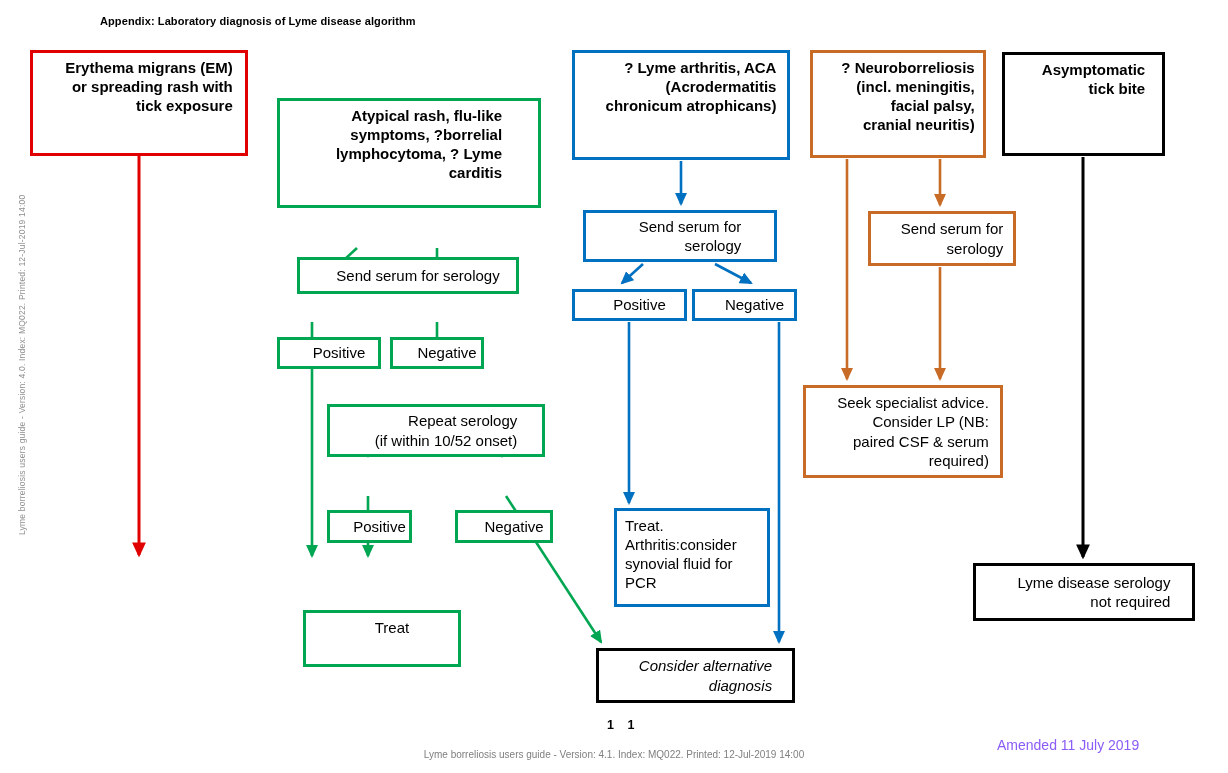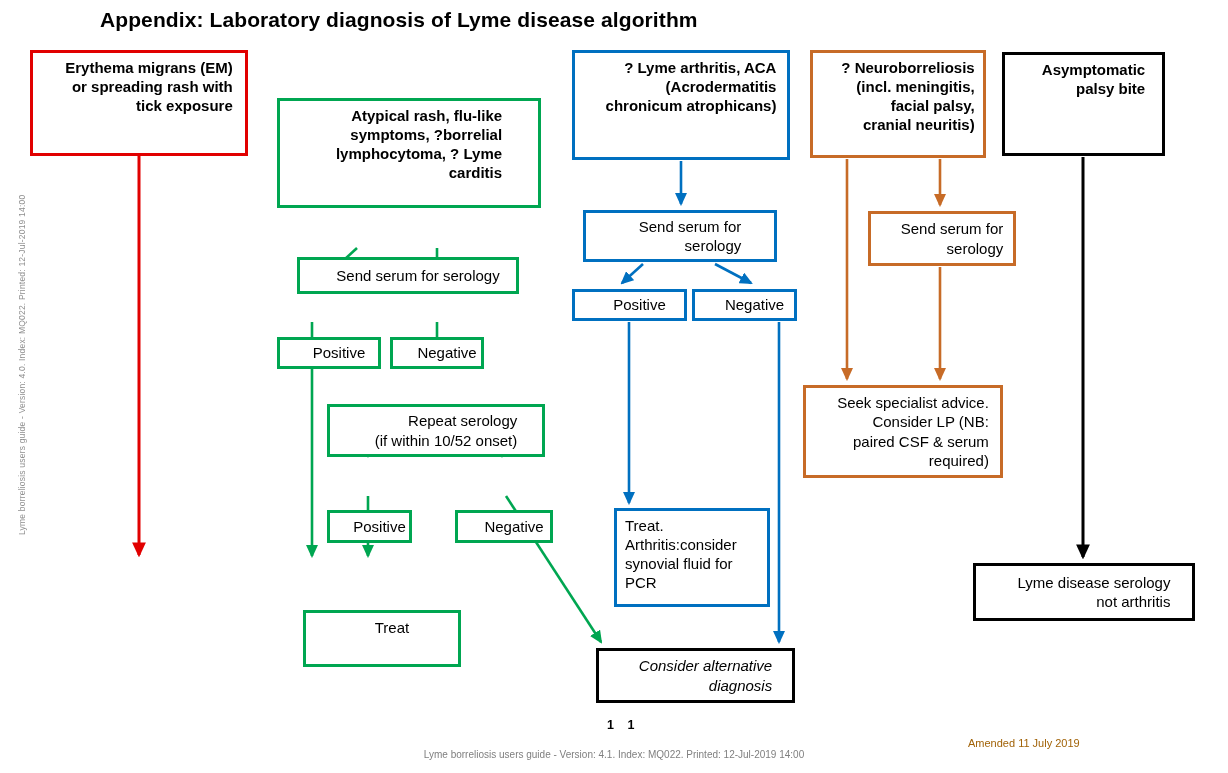--- a/index.html
+++ b/index.html
@@ -1,19 +1,19 @@
 <!DOCTYPE html>
 <html style="--red: #e10000; --green: #00a651; --blue: #0070c0; --orange: #c76b27; --black: #000000; --gray: #7f7f7f;"><head>
 <meta charset="utf-8">
 <style>
   html,body { margin:0; padding:0; background:#ffffff; }
   body { font-family:"Liberation Sans", sans-serif; color:#000; }
   .canvas { position:relative; width:1228px; height:773px; background:#fff; overflow:hidden; }
 
-  .title { position:absolute; left:100px; top:8px; font-size:21px; font-weight:bold; letter-spacing:0.1px; }
+  .title { position:absolute; left:100px; top:15px; font-size:11px; font-weight:bold; letter-spacing:0.1px; }
 
   .box { position:absolute; box-sizing:border-box; background:#fff; border:3px solid #000;
          display:flex; justify-content:center; align-items:center;
          white-space:pre-line; text-align:right; font-size:15px; line-height:1.27;padding-left:20px; }
   .box.top  { align-items:flex-start; padding-top:5px; }
   .box.bold { font-weight:bold; }
   .box.leftalign { justify-content:flex-start; align-items:flex-start; text-align:left; padding:5px 8px; }
 
   .c-red    { border-color:var(--red); }
   .c-green  { border-color:var(--green);margin-top:48px; }
@@ -34,21 +34,21 @@
   #ah-black path  { fill:var(--black); }
 
   .vtext { position:absolute; left:17px; top:163px; height:372px;
            writing-mode:vertical-rl; transform:rotate(180deg);
            font-size:8.5px; color:#8f8f8f; white-space:nowrap; letter-spacing:0.2px; }
 
   .footer { position:absolute; left:0; top:716px; width:1228px; text-align:center;
             font-size:10px; line-height:15.5px; color:var(--gray); white-space:pre; }
   .pagenum { position:absolute; left:607px; top:718px; font-size:12.5px; font-weight:bold;
              color:#000; letter-spacing:5px; white-space:pre; }
-  .amended { position:absolute; left:968px; top:737px; font-size:11px; color:#a16207; }
+  .amended { position:absolute; left:997px; top:737px; font-size:14px; color:#8b5cf6; }
 </style>
 </head>
 <body>
 
 <div class="canvas">
 
   <div class="title">Appendix: Laboratory diagnosis of Lyme disease algorithm</div>
 
   <svg class="arrows" width="1228" height="773" viewBox="0 0 1228 773">
     <defs>
@@ -131,23 +131,23 @@
 facial palsy,
 cranial neuritis)</div>
   <div class="box c-orange" style="left:868px; top:211px; width:148px; height:55px;">Send serum for
 serology</div>
   <div class="box c-orange" style="left:803px; top:385px; width:200px; height:93px;">Seek specialist advice.
 Consider LP (NB:
 paired CSF &amp; serum
 required)</div>
 
   <div class="box bold top c-black" style="left:1002px; top:52px; width:163px; height:104px;">Asymptomatic
-palsy bite</div>
+tick bite</div>
   <div class="box c-black" style="left:973px; top:563px; width:222px; height:58px;">Lyme disease serology
-not arthritis</div>
+not required</div>
 
   <div class="vtext">Lyme borreliosis users guide - Version: 4.0. Index: MQ022. Printed: 12-Jul-2019 14:00</div>
 
   <div class="footer">
     <div>Lyme borreliosis users guide - Version: 4.1. Index: MQ022. Printed: 12-Jul-2019 14:00</div>
     
     
   </div>
   <div class="pagenum">1 1</div>
 

